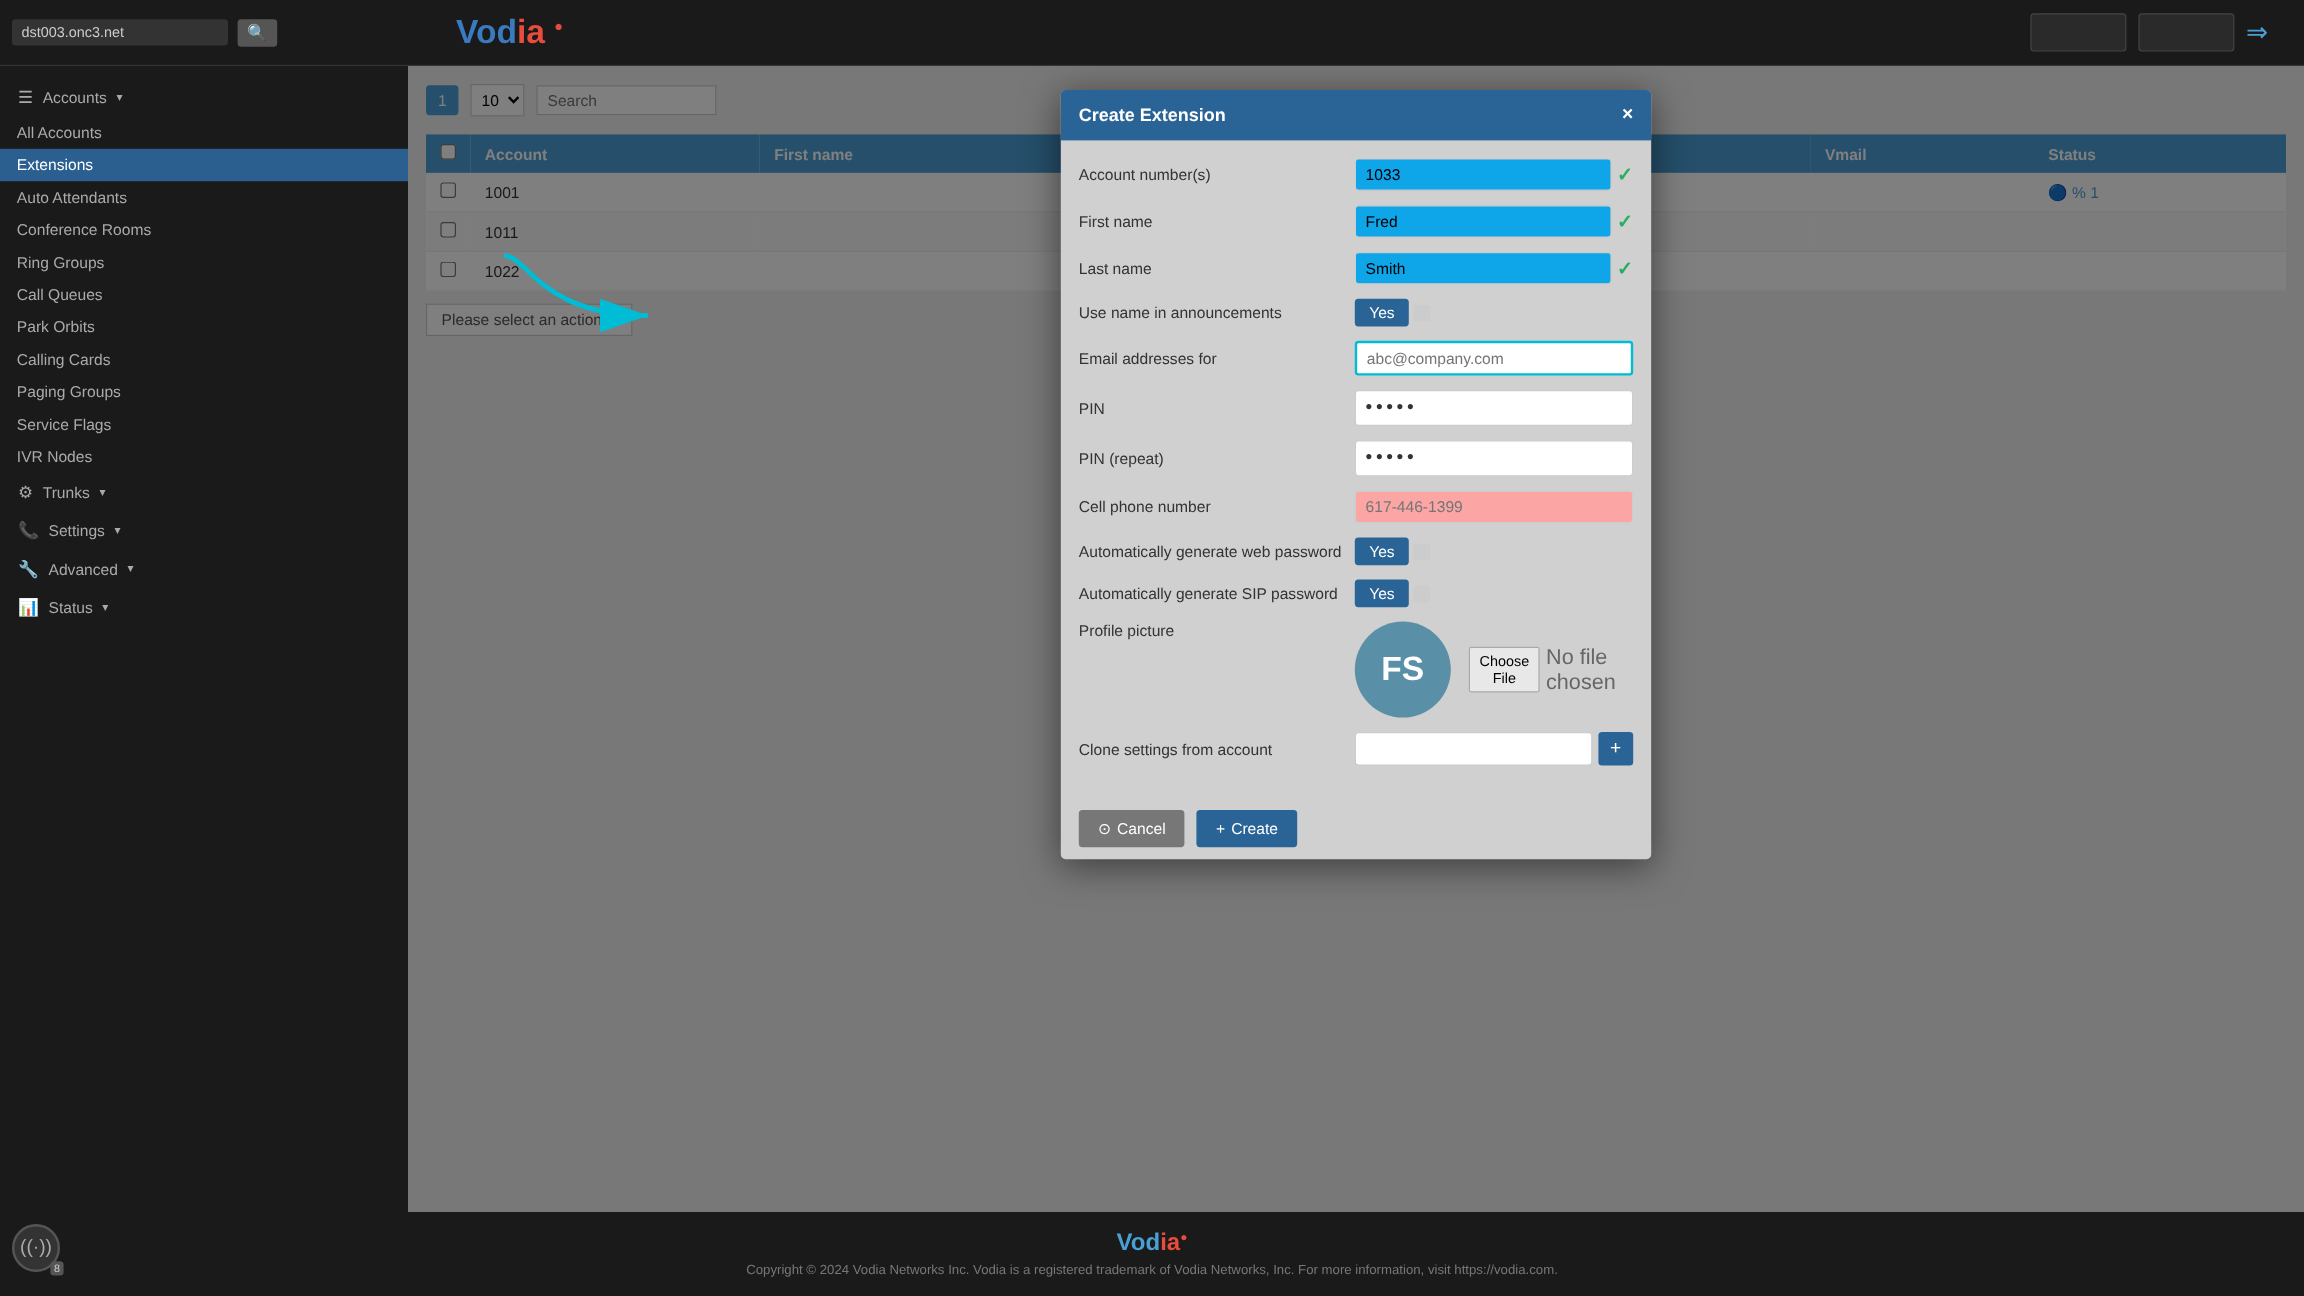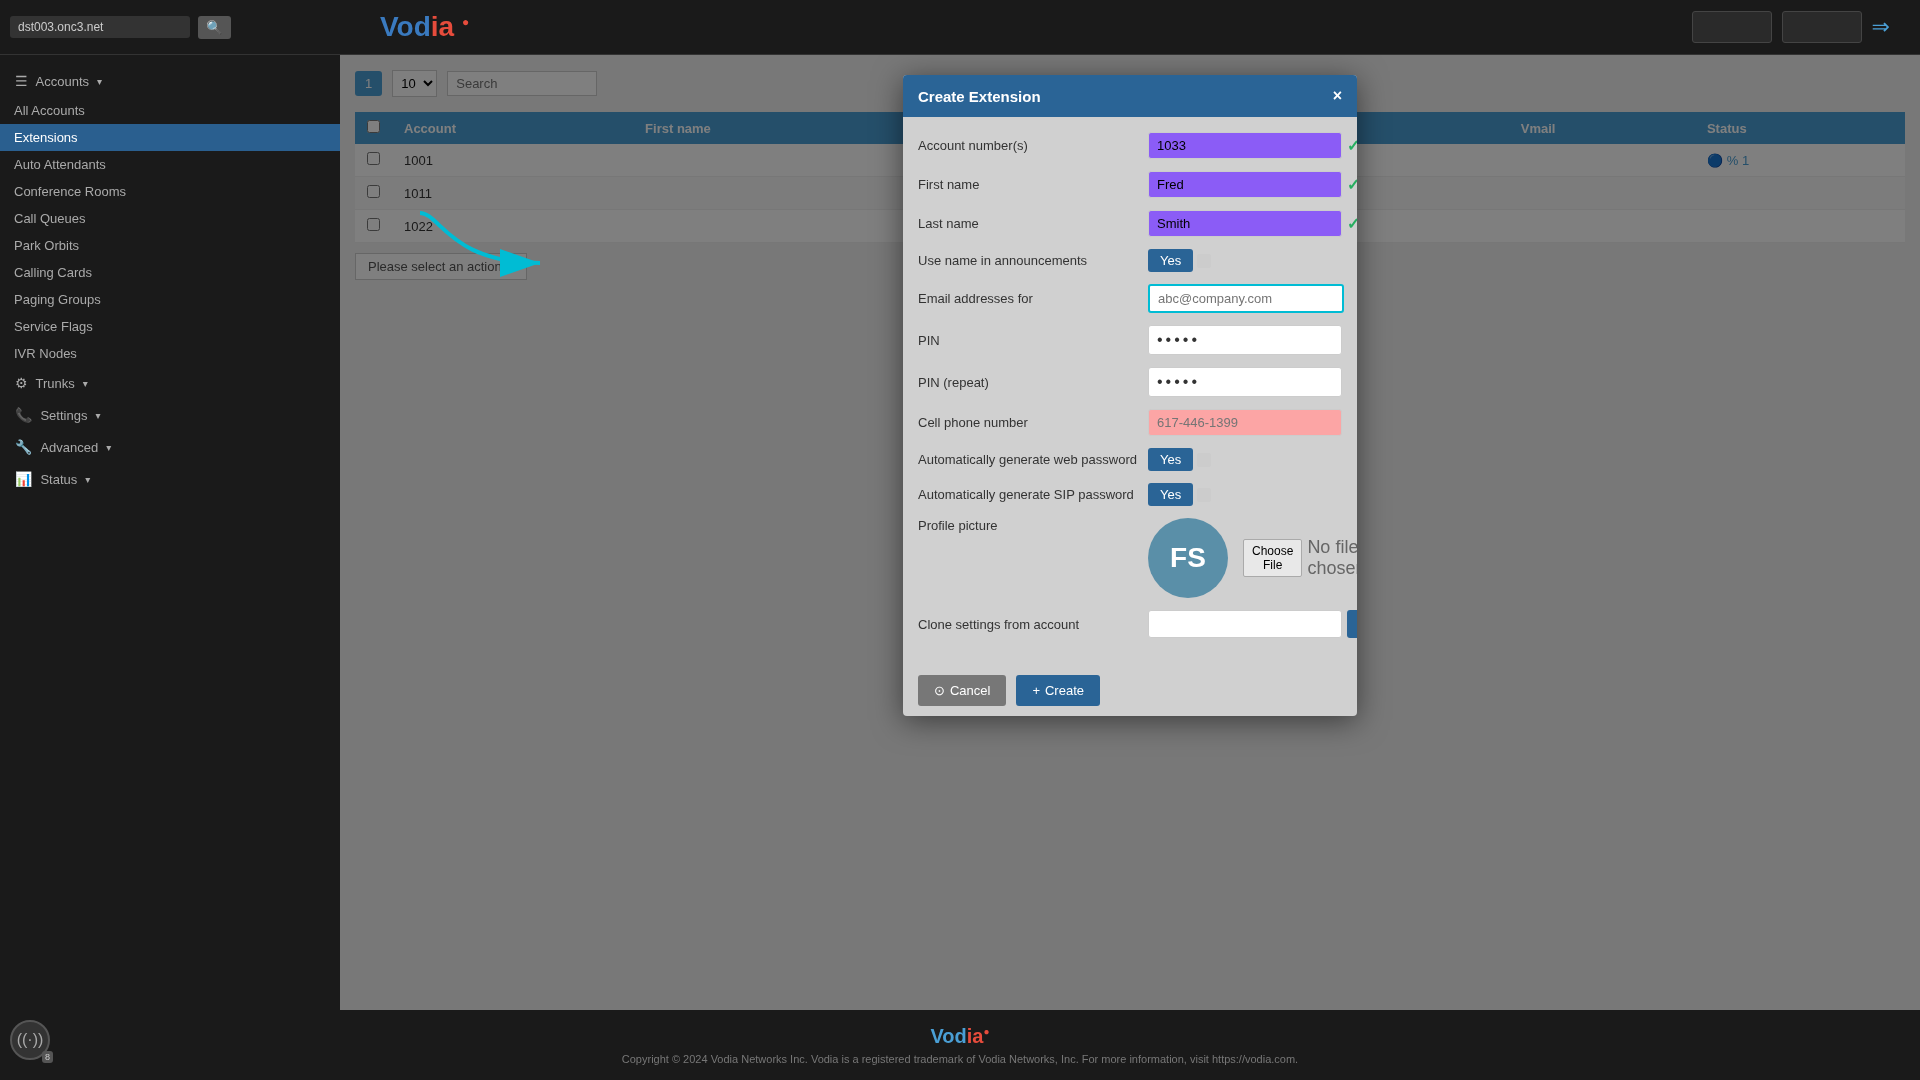--- a/index.html
+++ b/index.html
@@ -197,21 +197,21 @@
       align-items: flex-start;
       justify-content: center;
       padding-top: 20px;
       z-index: 100;
     }
 
     
     .modal {
       background: #d0d0d0;
       border-radius: 4px;
-      width: 454px;
+      width: 492px;
       box-shadow: 0 5px 30px rgba(0,0,0,0.5);
       overflow: hidden;
     }
     .modal-header {
       background: #2a6496;
       color: white;
       padding: 12px 15px;
       display: flex;
       align-items: center;
       justify-content: space-between;
@@ -254,21 +254,21 @@
       display: flex;
       align-items: center;
       flex: 1;
       gap: 5px;
     }
     .form-control-valid input {
       flex: 1;
       padding: 5px 8px;
       font-size: 13px;
       border: 1px solid #ccc;
-      background: #8b5cf6;
+      background: #0ea5e9;
       border-radius: 3px;
     }
     .valid-check { color: #27ae60; font-size: 16px; font-weight: bold; }
 
     .yes-toggle {
       background: #2a6496;
       color: white;
       border: none;
       padding: 4px 12px;
       font-size: 13px;
@@ -474,20 +474,23 @@
       <span>All Accounts</span>
     </div>
     <div class="sidebar-item active">
       <span>Extensions</span>
     </div>
     <div class="sidebar-item">
       <span>Auto Attendants</span>
     </div>
     <div class="sidebar-item">
       <span>Conference Rooms</span>
+    </div>
+    <div class="sidebar-item">
+      <span>Ring Groups</span>
     </div>
     <div class="sidebar-item">
       <span>Call Queues</span>
     </div>
     <div class="sidebar-item">
       <span>Park Orbits</span>
     </div>
     <div class="sidebar-item">
       <span>Calling Cards</span>
     </div>

